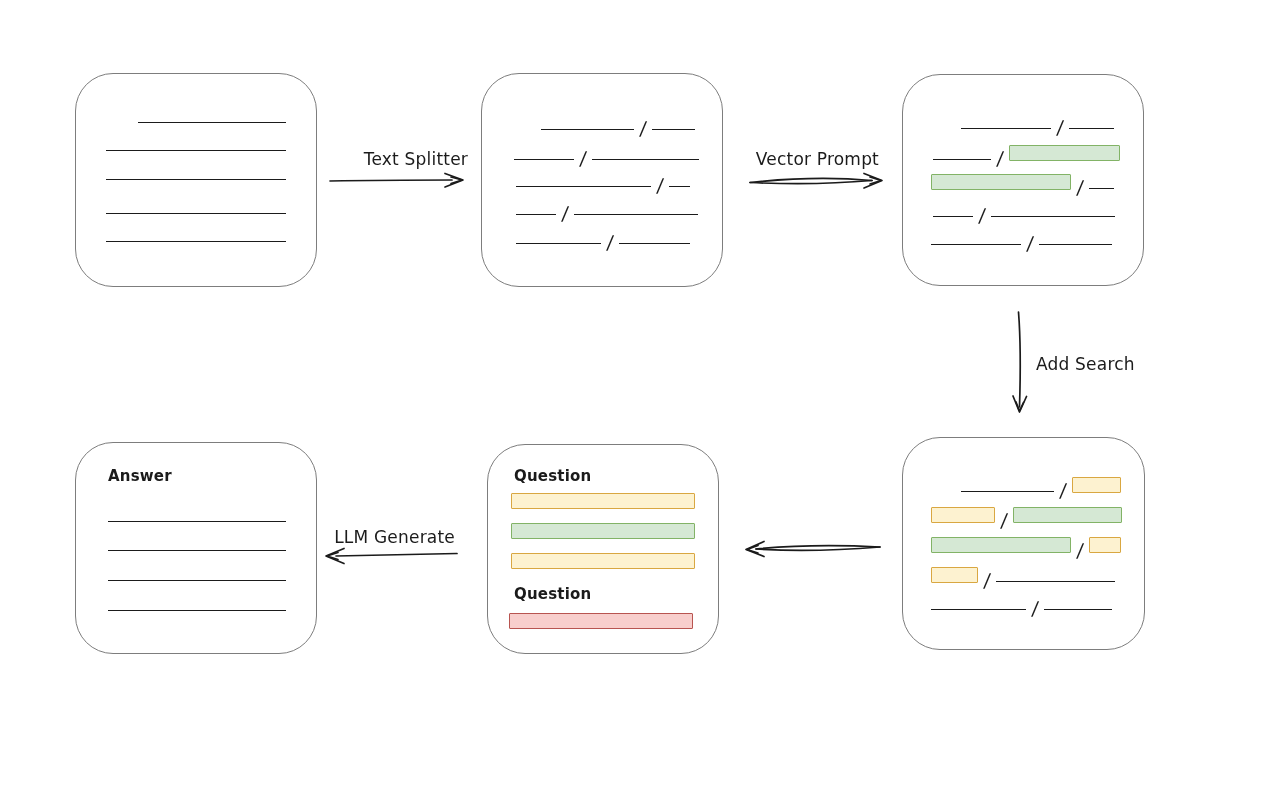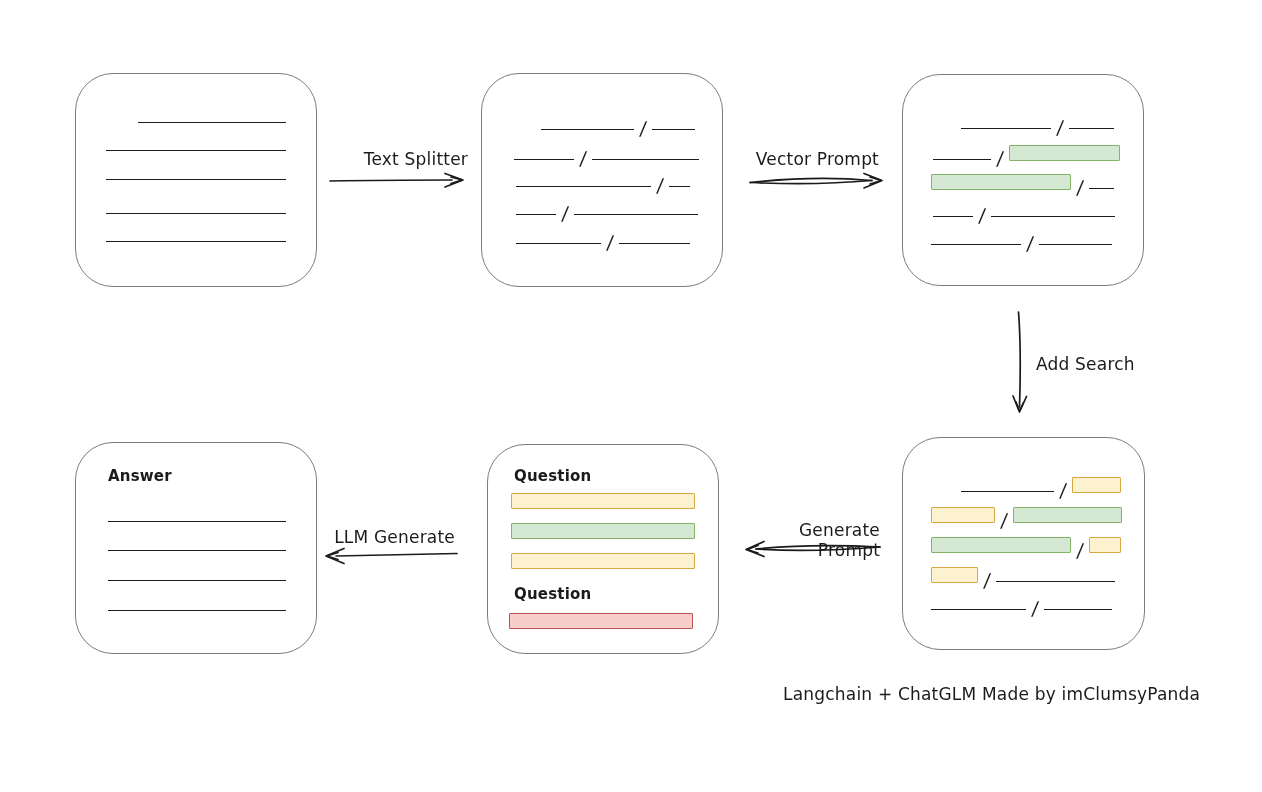--- a/index.html
+++ b/index.html
@@ -196,17 +196,15 @@
     <g>
       <path d="M457,553.5 C414,554.5 372,555.5 336,556"></path>
       <path d="M344,548.5 L326,556 L344,563.5"></path>
       <path d="M338,552.5 L327,556 L338,559.5"></path>
     </g>
   </svg>
 
   <div class="arrow-label" style="left:332px;top:149px;width:136px;">Text Splitter</div>
   <div class="arrow-label" style="left:743px;top:149px;width:136px;">Vector Prompt</div>
   <div class="arrow-label" style="left:1036px;top:354px;text-align:left;">Add Search</div>
-  <div class="arrow-label" style="left:738px;top:520px;width:142px;">Generate Prompt</div>
   <div class="arrow-label" style="left:325px;top:527px;width:130px;">LLM Generate</div>
 
-  <div class="caption" style="left:783px;top:684px;">Langchain + ChatGLM Made by imClumsyPanda</div>
 </div>
 
 </body></html>

